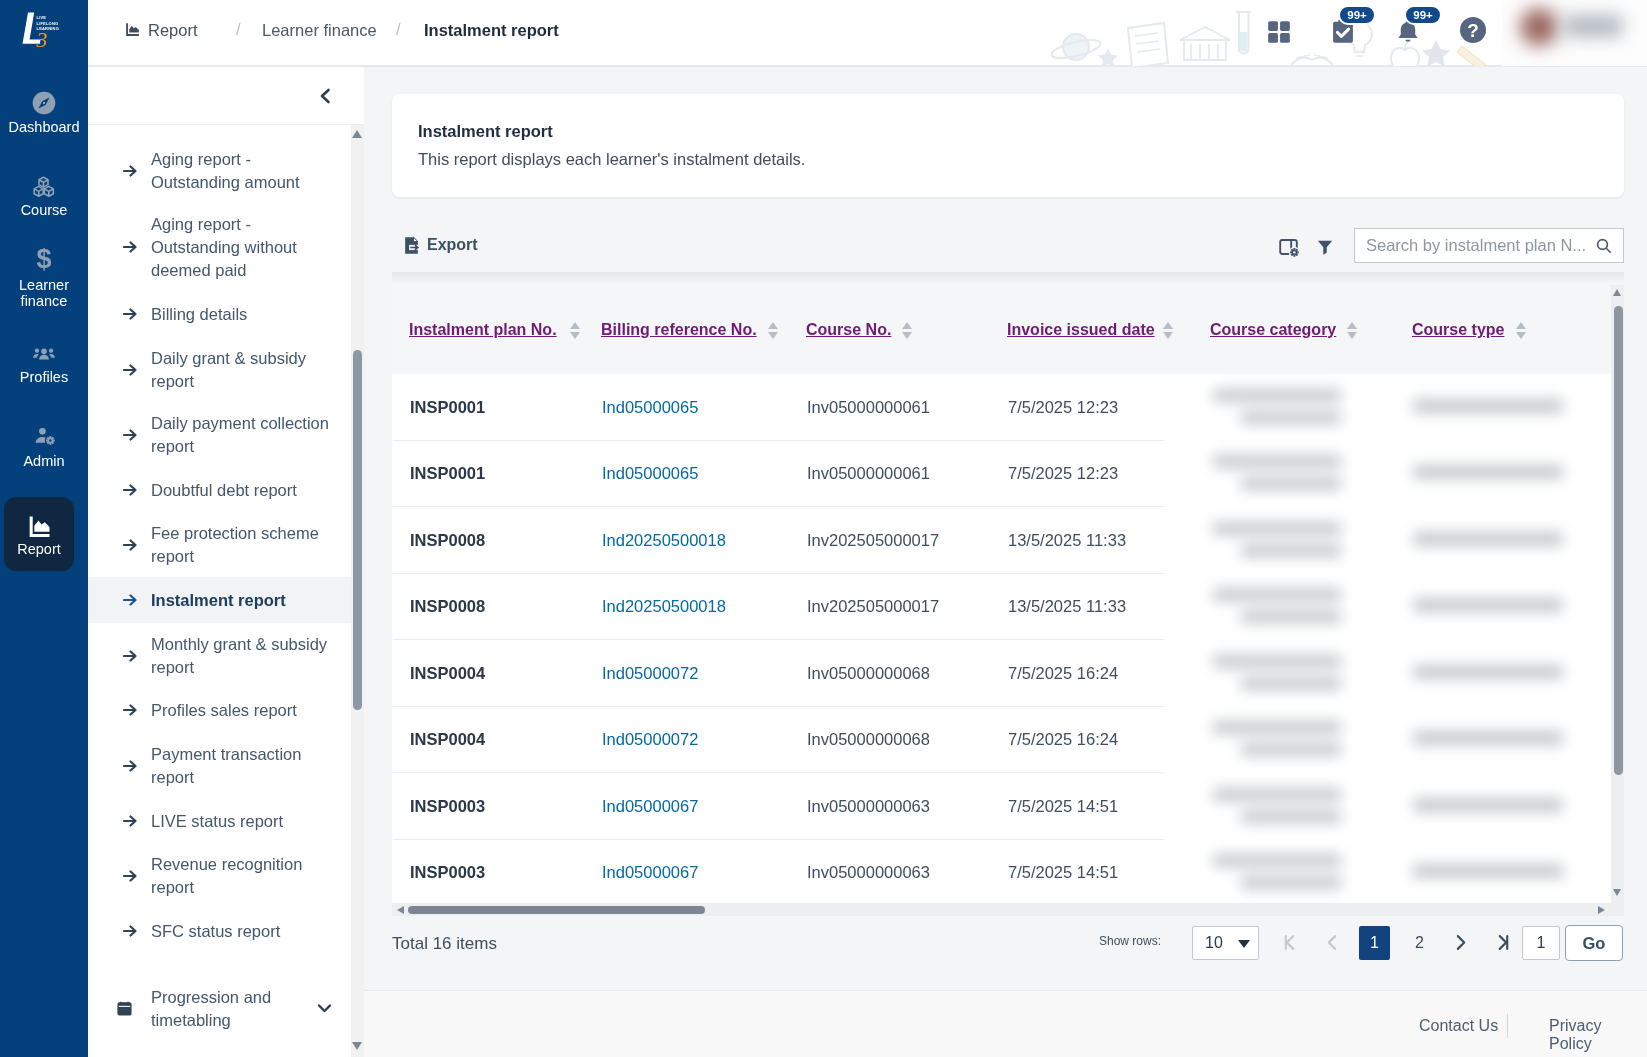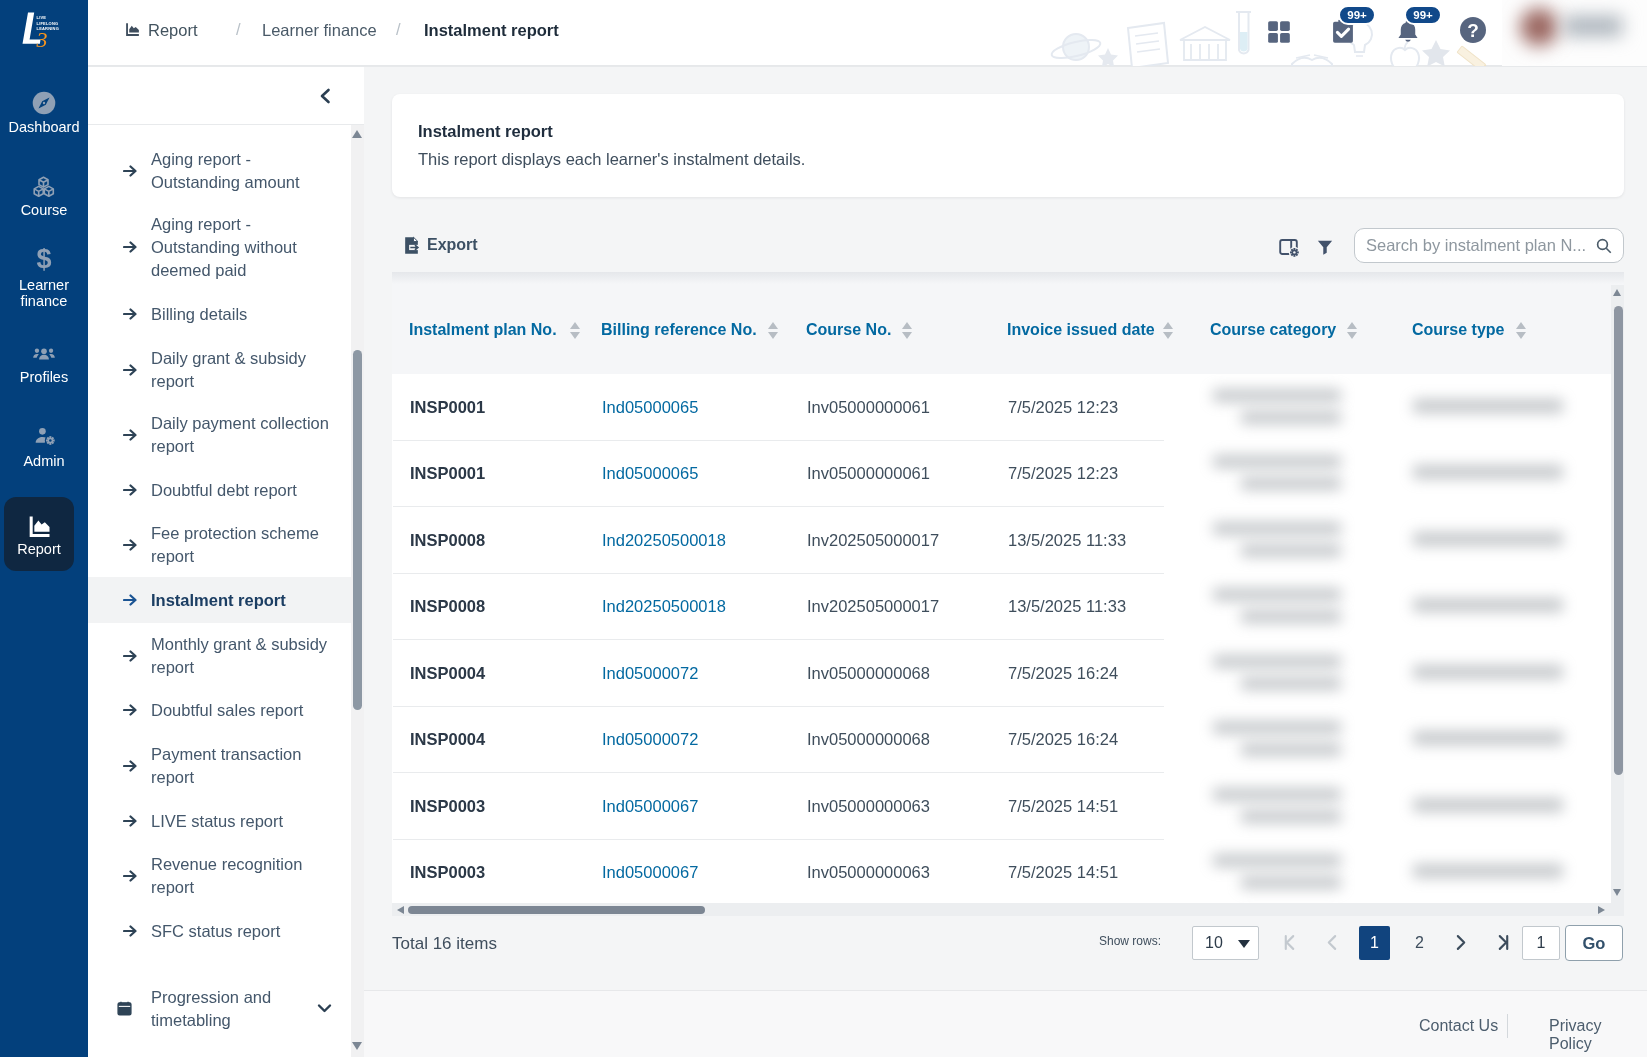--- a/index.html
+++ b/index.html
@@ -16,21 +16,21 @@
 #nav2 { position:absolute; left:88px; top:66px; width:276px; height:700px; background:#fff; }
 .arw { position:absolute; left:35px; width:14px; height:12px; }
 .arw path { stroke:#2e4356; stroke-width:2.2; fill:none; stroke-linecap:round; stroke-linejoin:round; }
 .arw.sel path { stroke:#1b5493; }
 .nav-text { position:absolute; left:63px; color:#44576b; font-size:16.5px; line-height:23px; white-space:nowrap; }
 
 #main { position:absolute; left:364px; top:66px; width:1283px; height:991px; background:#f4f5f6; }
 #card1 { position:absolute; left:28px; top:28px; width:1232px; height:103px; background:#fff; border-radius:8px; box-shadow:0 1px 3px rgba(20,30,40,.08); }
 #table { position:absolute; left:28px; top:206px; width:1232px; height:644px; background:#fff; }
 #thead { position:absolute; left:0; top:0; width:1232px; height:102px; background:#f5f6f8; }
-.th { position:absolute; top:7px; height:102px; line-height:102px; font-weight:bold; font-size:16px; color:#0369a1; white-space:nowrap; }
+.th { position:absolute; top:7px; height:102px; line-height:102px; font-weight:bold; font-size:16px; color:#701a75; white-space:nowrap;text-decoration:underline; }
 .sort { position:absolute; top:50px; width:10px; height:17px; }
 .sort:before { content:""; position:absolute; top:0; left:0; border-left:5px solid transparent; border-right:5px solid transparent; border-bottom:7px solid #b7bdc4; }
 .sort:after { content:""; position:absolute; bottom:0; left:0; border-left:5px solid transparent; border-right:5px solid transparent; border-top:7px solid #b7bdc4; }
 .row { position:absolute; left:1px; width:1218px; height:67px; }
 .row .bb { position:absolute; left:0; bottom:0; width:771px; border-bottom:1px solid #e9ebed; }
 .c1 { position:absolute; left:17px; top:0; height:66px; line-height:66px; font-weight:bold; font-size:16.5px; color:#2b3847; }
 .c2 { position:absolute; left:209px; top:0; height:66px; line-height:66px; font-size:16.5px; color:#0369a1; }
 .c3 { position:absolute; left:414px; top:0; height:66px; line-height:66px; font-size:16.5px; color:#3f4e5c; }
 .c4 { position:absolute; left:615px; top:0; height:66px; line-height:66px; font-size:16.5px; color:#3f4e5c; }
 .blob { position:absolute; background:#90969c; filter:blur(7px); border-radius:3px; opacity:.52; }
@@ -142,21 +142,21 @@
         <path d="M1 6 H12 M7.5 1.5 L12.5 6 L7.5 10.5"></path>
       </svg>
     <div class="nav-text" style="top:522.5px;color:#1c3e63;font-weight:bold">Instalment report</div>
     <svg class="arw" style="top:583.5px">
         <path d="M1 6 H12 M7.5 1.5 L12.5 6 L7.5 10.5"></path>
       </svg>
     <div class="nav-text" style="top:566.5px">Monthly grant &amp; subsidy<br>report</div>
     <svg class="arw" style="top:638px">
         <path d="M1 6 H12 M7.5 1.5 L12.5 6 L7.5 10.5"></path>
       </svg>
-    <div class="nav-text" style="top:632.5px">Doubtful sales report</div>
+    <div class="nav-text" style="top:632.5px">Profiles sales report</div>
     <svg class="arw" style="top:693.5px">
         <path d="M1 6 H12 M7.5 1.5 L12.5 6 L7.5 10.5"></path>
       </svg>
     <div class="nav-text" style="top:676.5px">Payment transaction<br>report</div>
     <svg class="arw" style="top:749px">
         <path d="M1 6 H12 M7.5 1.5 L12.5 6 L7.5 10.5"></path>
       </svg>
     <div class="nav-text" style="top:743.5px">LIVE status report</div>
     <svg class="arw" style="top:803.5px">
         <path d="M1 6 H12 M7.5 1.5 L12.5 6 L7.5 10.5"></path>
@@ -205,21 +205,21 @@
       <rect x="-1" y="-4.4" width="2" height="8.8" transform="rotate(45)"></rect>
       <rect x="-1" y="-4.4" width="2" height="8.8" transform="rotate(90)"></rect>
       <rect x="-1" y="-4.4" width="2" height="8.8" transform="rotate(135)"></rect>
         </g>
       <circle cx="0" cy="0" r="1.2" fill="#f4f5f6"></circle>
     </g>
   </svg>
   <svg class="abs" style="left:952px;top:172px" width="18" height="19" viewBox="0 0 24 24" fill="#42526b">
     <path d="M2.5 3 h19 l-7.2 8.5 v7.5 l-4.6 2.5 v-10 z"></path>
   </svg>
-  <div class="abs" style="left:990px;top:162px;width:270px;height:35px;background:#fff;border:1px solid #c2c8cd;border-radius:10px">
+  <div class="abs" style="left:990px;top:162px;width:270px;height:35px;background:#fff;border:1px solid #c2c8cd;border-radius:0">
     <div class="abs" style="left:11px;top:7px;font-size:16.5px;color:#8e979f">Search by instalment plan N...</div>
     <svg class="abs" style="left:240px;top:8px" width="18" height="18" viewBox="0 0 24 24" fill="none" stroke="#4a5a68" stroke-width="2.2">
         <circle cx="10" cy="10" r="6.5"></circle>
         <path d="M15 15 L21 21"></path>
       </svg>
   </div>
 
   <div id="table">
     <div id="thead"></div>
     <div class="abs" style="left:0;top:0;width:1232px;height:12px;background:linear-gradient(rgba(130,140,152,.14),rgba(130,140,152,0))"></div>

